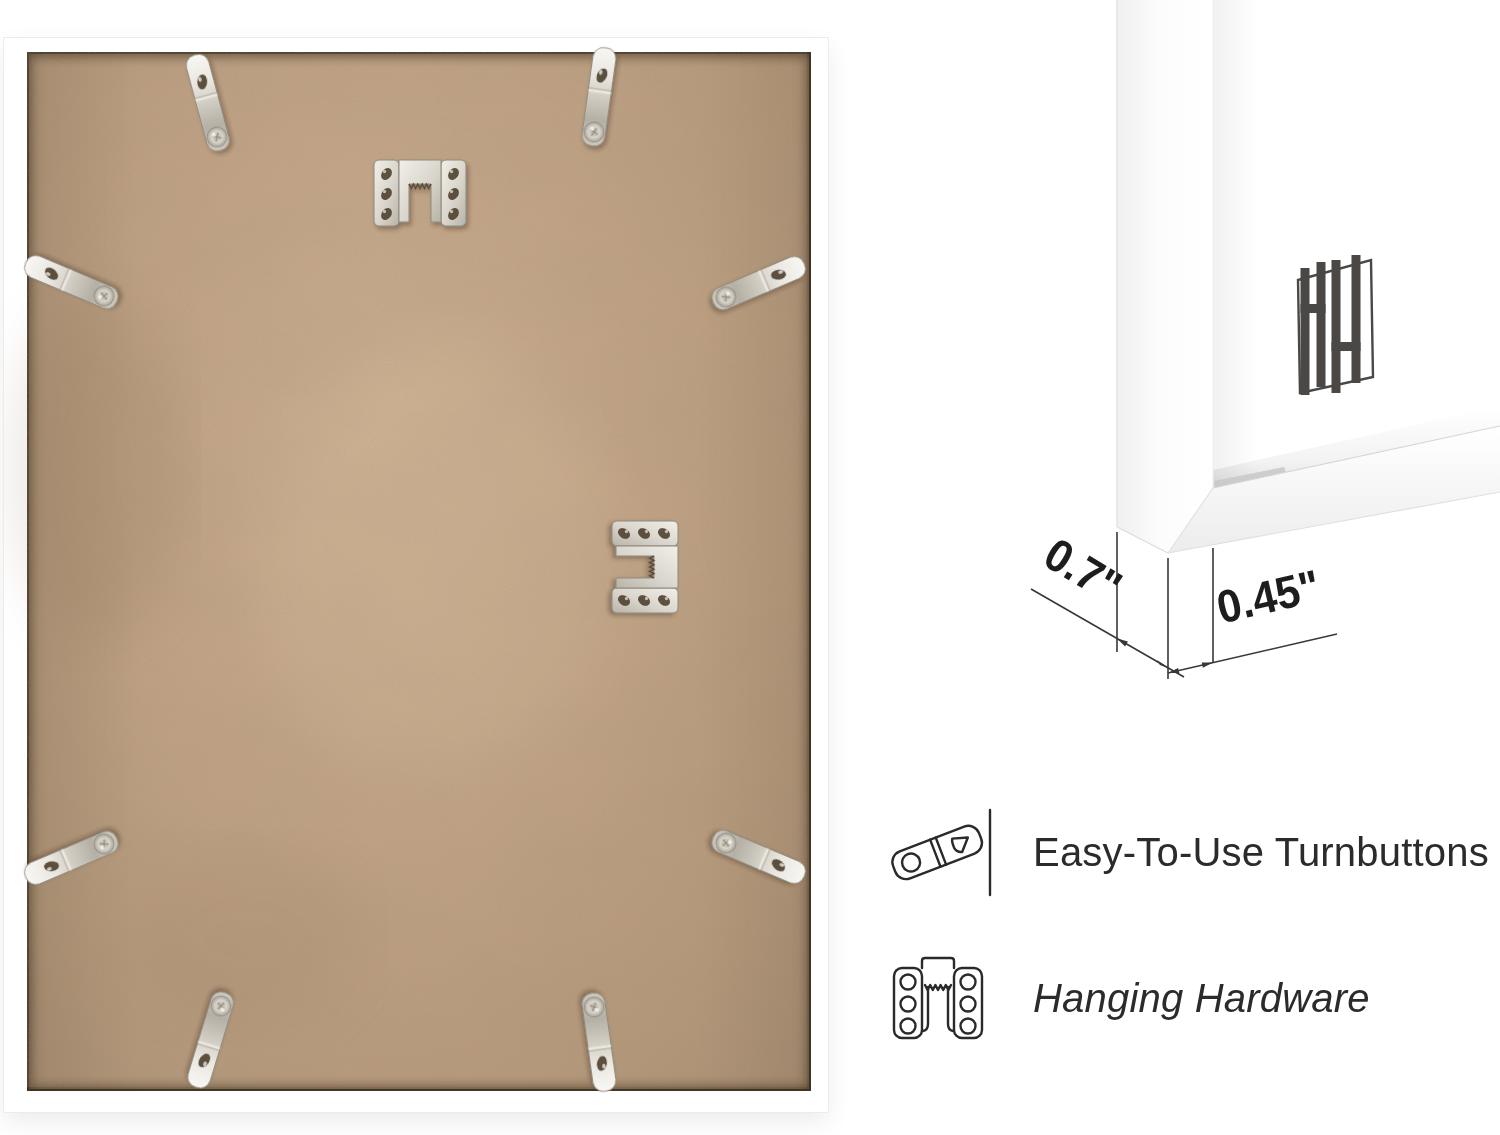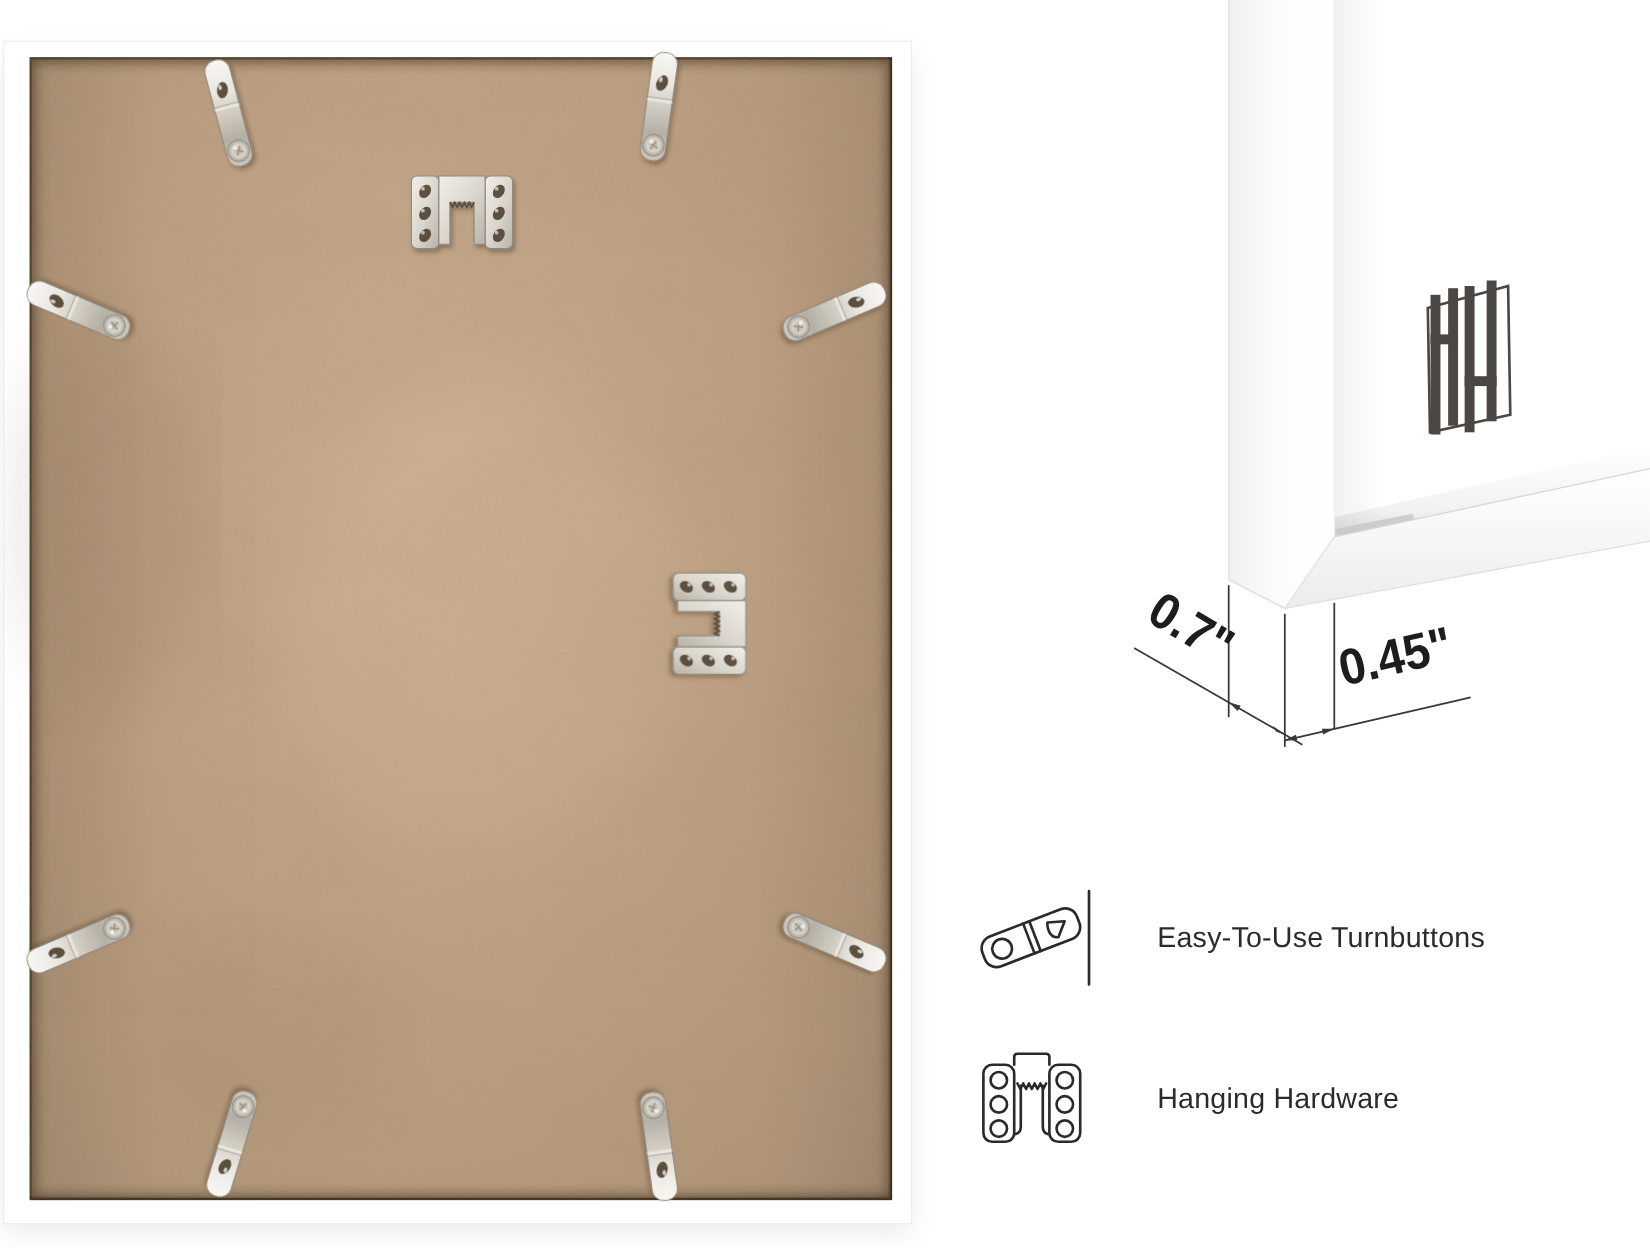--- a/index.html
+++ b/index.html
@@ -16,22 +16,22 @@
            radial-gradient(ellipse at 46% 38%, #cdb091 0%, #c2a385 45%, #b49779 80%, #a88d72 100%);
          border:2px solid rgba(46,36,22,0.85);
          box-shadow: inset 0 4px 10px rgba(48,34,18,0.35), inset 0 -4px 10px rgba(48,34,18,0.28),
                      inset 5px 0 12px rgba(48,34,18,0.25), inset -5px 0 12px rgba(48,34,18,0.22);}
   .hw-svg{position:absolute;left:0;top:0;}
 
   
   .corner-svg{left:1020px;top:0;}
   .logo-svg{left:1293px;top:252px;}
   .dim-text{font-family:"Liberation Sans",sans-serif;font-weight:bold;fill:#1d1d1d;}
-  .feature-label{position:absolute;font-size:26px;color:#2b2b2b;letter-spacing:0.2px;
-                 white-space:nowrap;line-height:44px;margin-left:19px;}
+  .feature-label{position:absolute;font-size:40px;color:#2b2b2b;letter-spacing:0.2px;
+                 white-space:nowrap;line-height:44px;}
   .icon-stroke{stroke:#2a2a2a;stroke-width:2.4;fill:none;stroke-linecap:round;stroke-linejoin:round;}
 </style>
 </head>
 <body>
 
 <div class="canvas">
 
   <div class="abs photo">
     <div class="board"></div>
 
@@ -226,16 +226,16 @@
           <circle cx="20" cy="74" r="7.5"></circle>
         <circle cx="80" cy="30" r="7.5"></circle>
           <circle cx="80" cy="52" r="7.5"></circle>
           <circle cx="80" cy="74" r="7.5"></circle>
         <path d="M34,16 V9 Q34,6 37,6 H63 Q66,6 66,9 V16"></path>
         <path d="M37,33 l2.6,5 2.6,-5 2.6,5 2.6,-5 2.6,5 2.6,-5 2.6,5 2.6,-5 2.6,5 2.6,-5"></path>
         <path d="M40,35 V72 Q40,78 35,79"></path>
         <path d="M60,35 V72 Q60,78 65,79"></path>
       </g>
     </svg>
-    <span class="feature-label abs" style="left:1033px;top:976px;">Hanging Hardware</span>
+    <span class="feature-label abs" style="left:1033px;top:976px;font-style:italic;">Hanging Hardware</span>
   </div>
 
 </div>
 
 </body></html>

